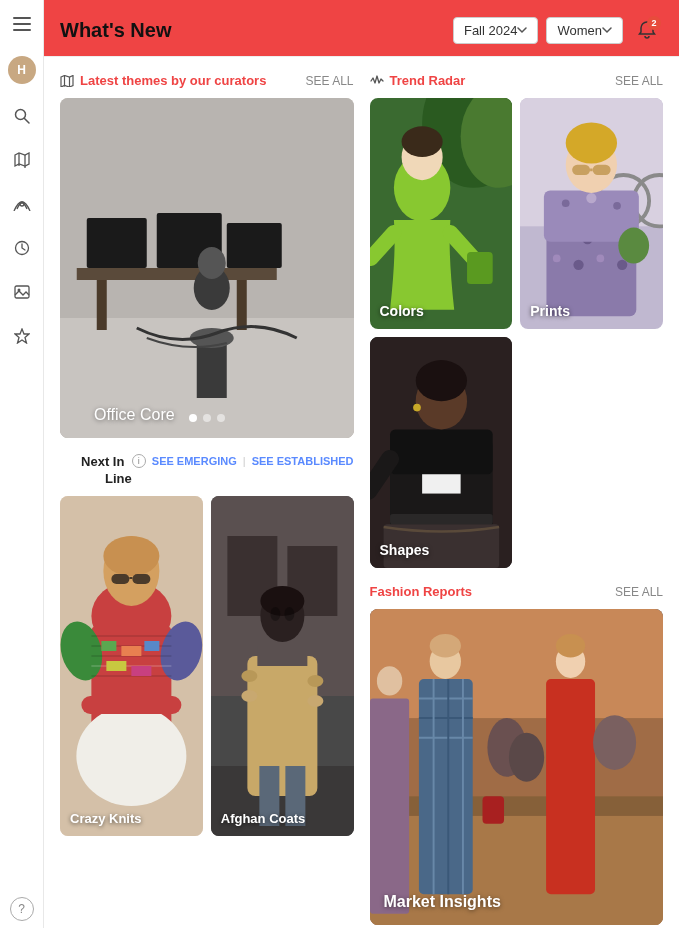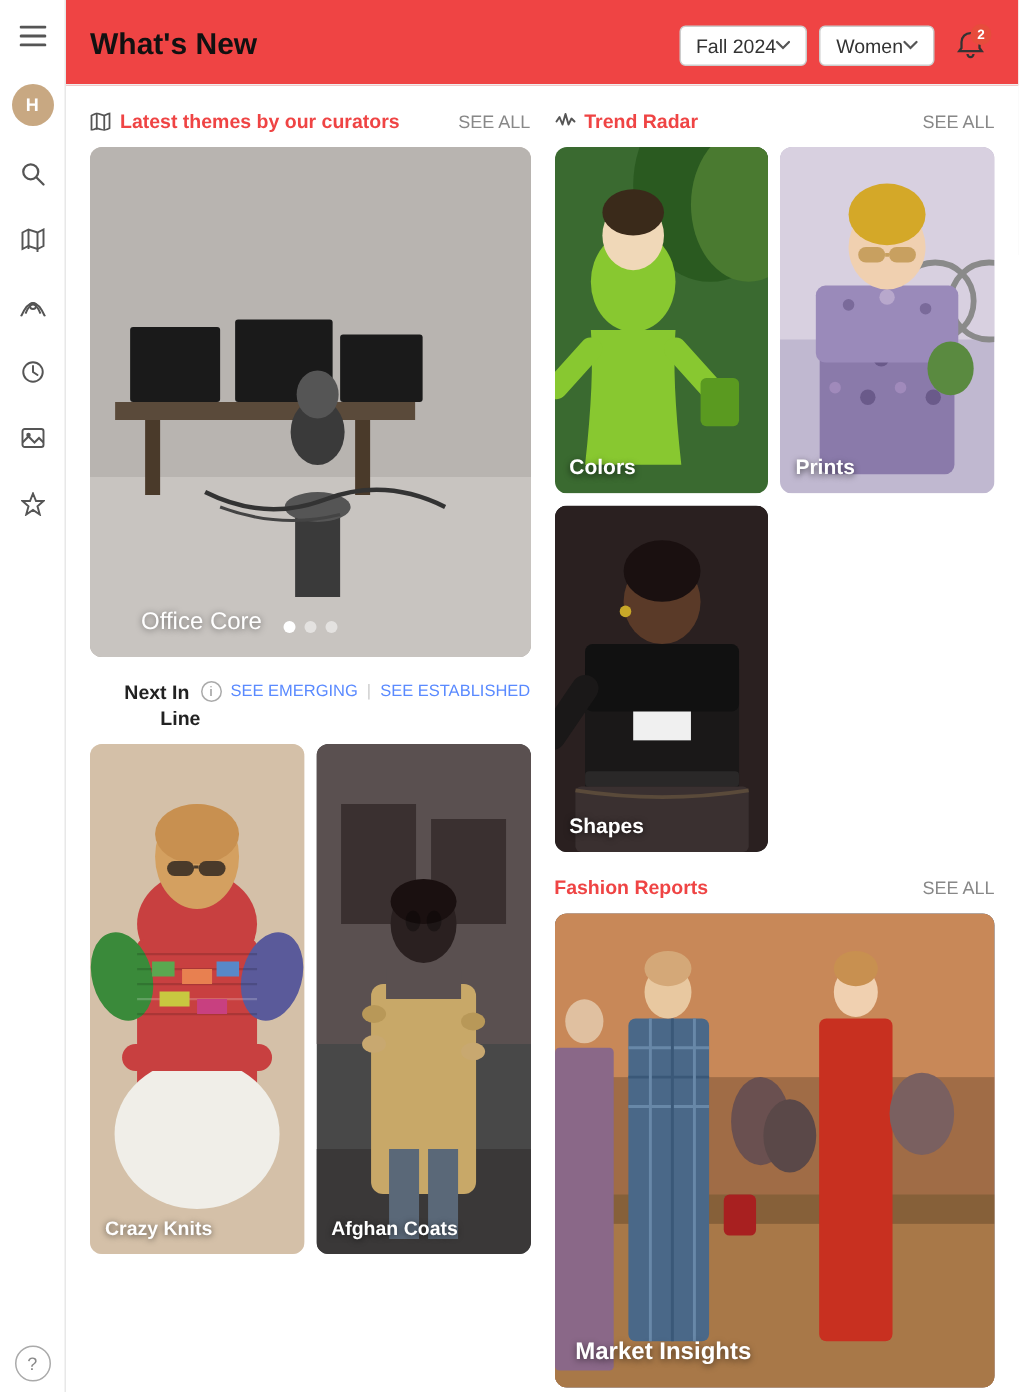--- a/index.html
+++ b/index.html
@@ -236,21 +236,21 @@
     }
     .next-in-line-links {
       display: flex;
       align-items: center;
       gap: 2px;
       font-size: 11px;
     }
     .nil-link {
       color: #5a8aff;
       cursor: pointer;
-      font-weight: 400;
+      font-weight: 700;
     }
     .nil-sep {
       color: #ccc;
       margin: 0 4px;
     }
     .info-icon {
       width: 14px;
       height: 14px;
       border: 1px solid #aaa;
       border-radius: 50%;

